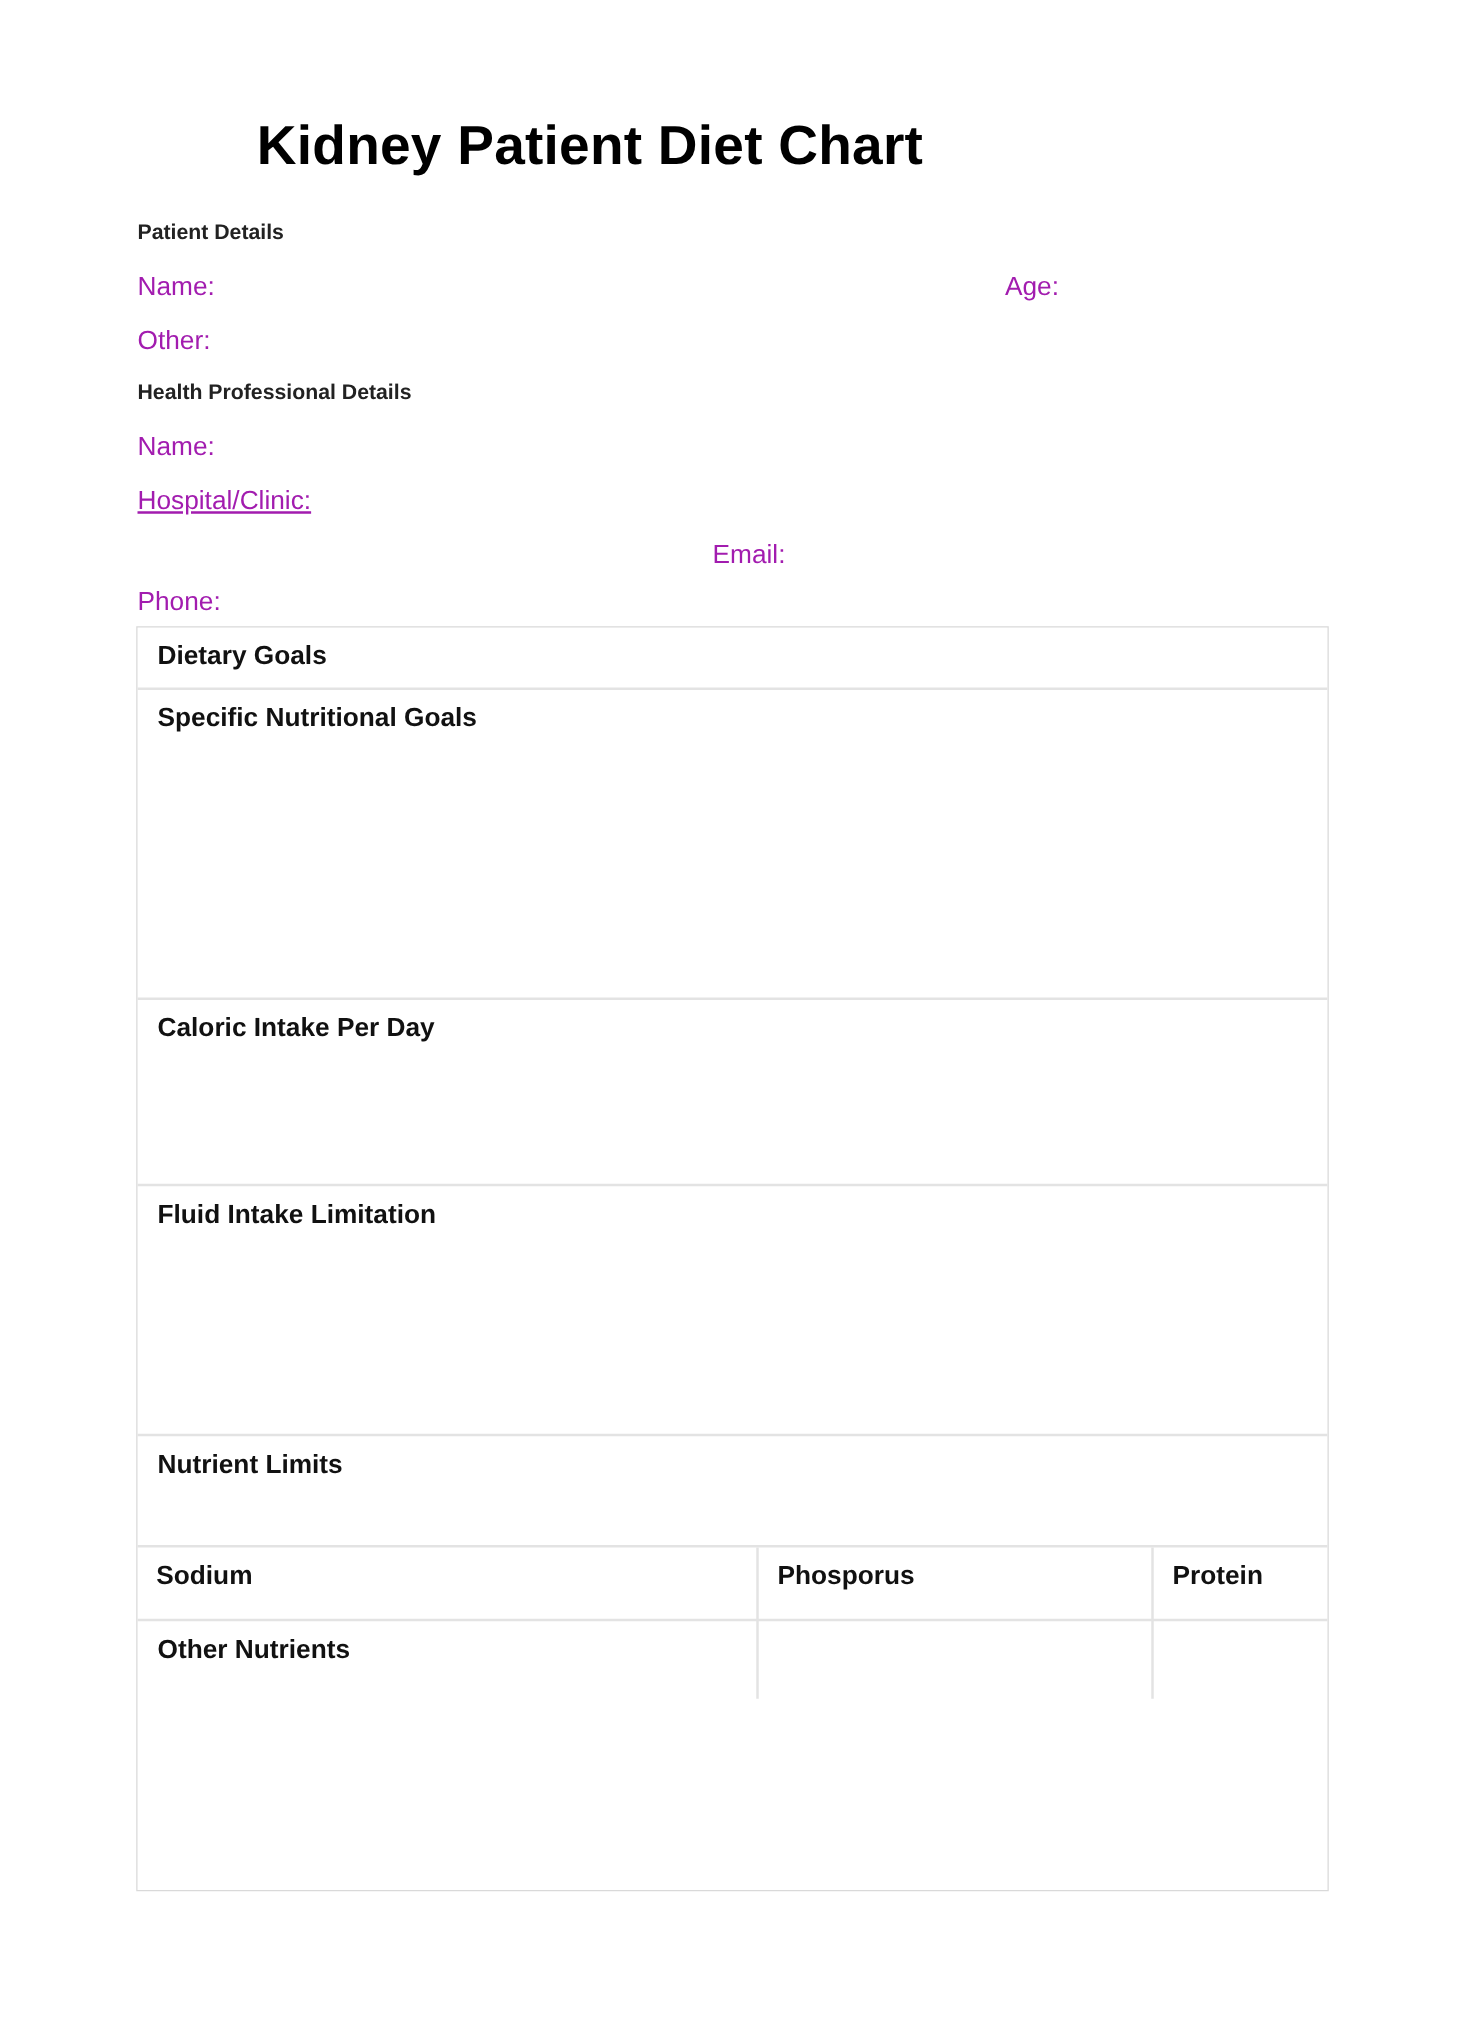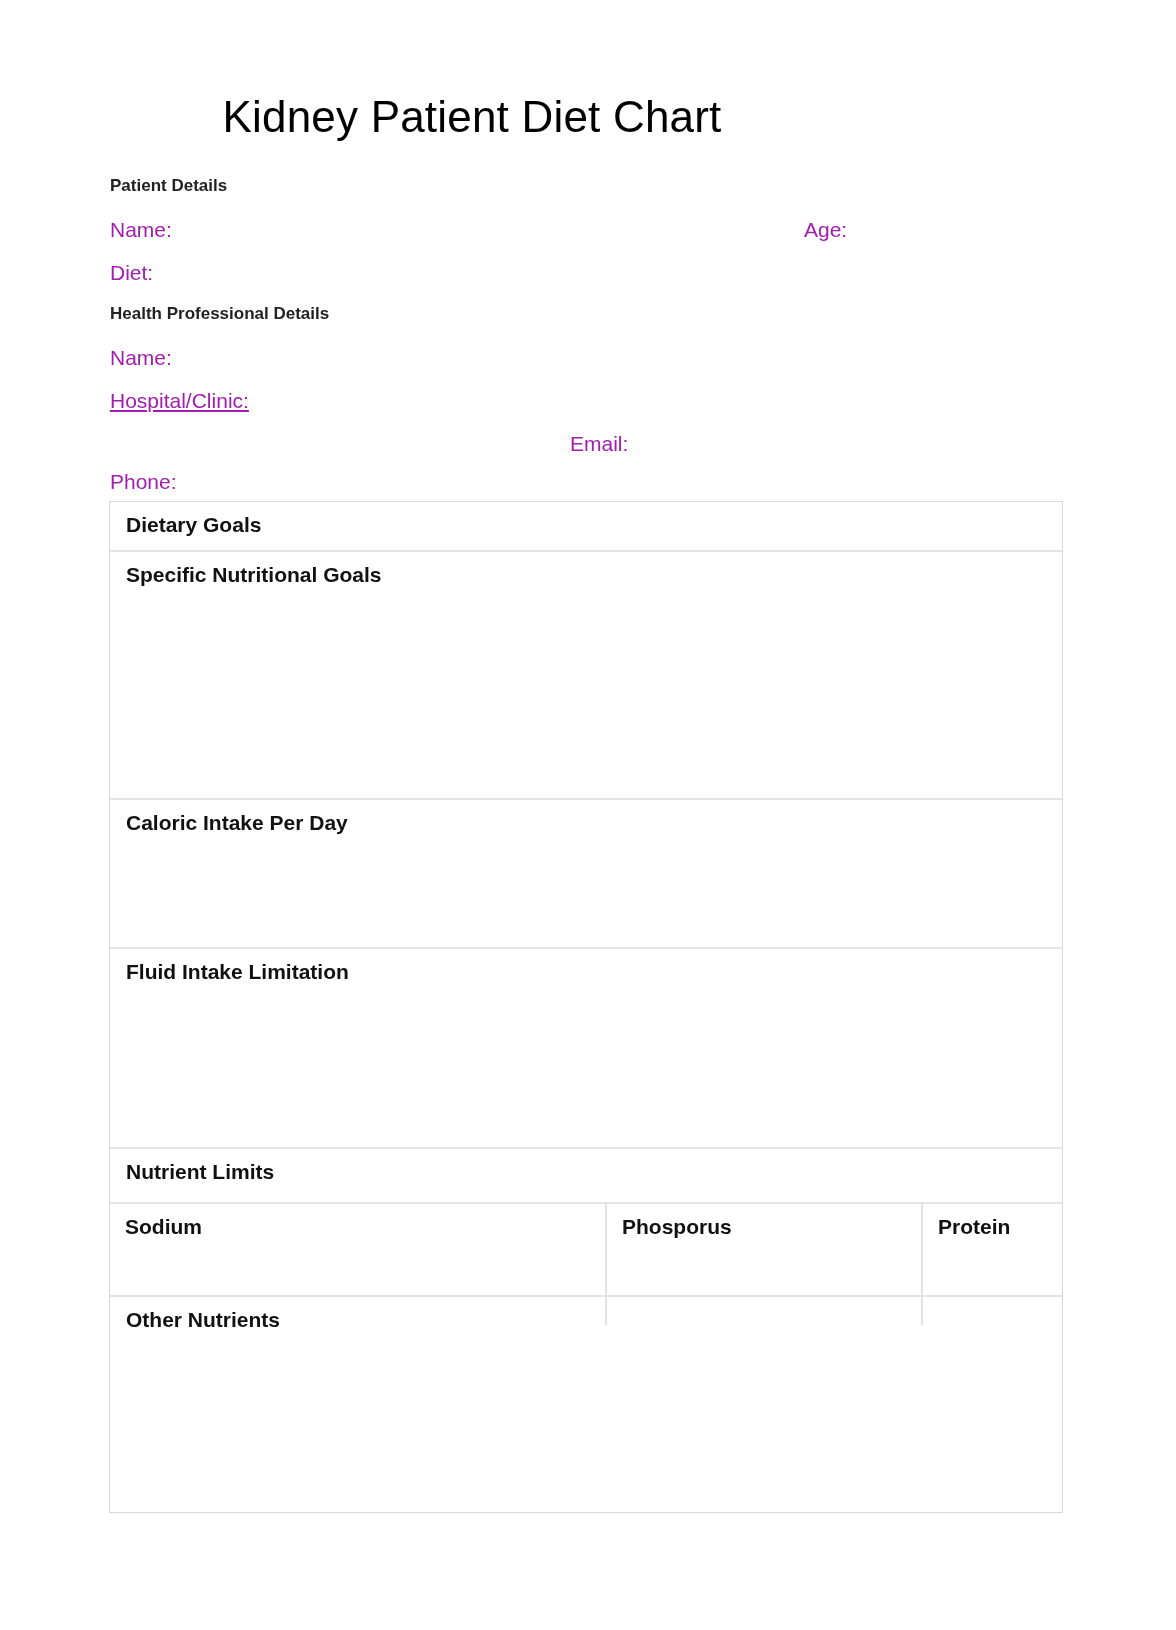--- a/index.html
+++ b/index.html
@@ -15,21 +15,21 @@
       color: #1a1a1a;
       overflow: hidden;
     }
     .title {
       position: absolute;
       left: 0;
       width: 944px;
       top: 92px;
       text-align: center;
       font-size: 44px;
-      font-weight: normal;
+      font-weight: bold;
       color: #000;
       letter-spacing: 0.2px;
     }
     .section-heading {
       position: absolute;
       left: 110px;
       font-size: 17px;
       font-weight: bold;
       color: #222;
     }
@@ -74,21 +74,21 @@
     .nut-cell .cell-label { left: 15px; }
   </style>
 </head>
 <body>
 
 <div class="title">Kidney Patient Diet Chart</div>
 
 <div class="section-heading" style="top:176px;">Patient Details</div>
 <div class="field-label" style="left:110px; top:218px;">Name:</div>
 <div class="field-label" style="left:804px; top:218px;">Age:</div>
-<div class="field-label" style="left:110px; top:261px;">Diet:</div>
+<div class="field-label" style="left:110px; top:261px;">Other:</div>
 
 <div class="section-heading" style="top:304px;">Health Professional Details</div>
 <div class="field-label" style="left:110px; top:346px;">Name:</div>
 <div class="field-label" style="left:110px; top:389px;text-decoration:underline;">Hospital/Clinic:</div>
 <div class="field-label" style="left:110px; top:432px;margin-top:38px;">Phone:</div>
 <div class="field-label" style="left:570px; top:432px;">Email:</div>
 
 <div class="table">
 
   <div class="row first" style="top:0; height:48px;">
@@ -104,21 +104,21 @@
   </div>
 
   <div class="row" style="top:445px; height:256px;">
     <div class="cell-label">Fluid Intake Limitation</div>
   </div>
 
   <div class="row" style="top:645px; height:49px;">
     <div class="cell-label">Nutrient Limits</div>
   </div>
 
-  <div class="row" style="top:700px; height:123px;">
+  <div class="row" style="top:734px; height:123px;">
     <div class="nut-cell first" style="left:0; width:223px;">
       <div class="cell-label">Sodium</div>
     </div>
     <div class="nut-cell" style="left:495px; width:316px;">
       <div class="cell-label">Phosporus</div>
     </div>
     <div class="nut-cell" style="left:811px; right:0;">
       <div class="cell-label">Protein</div>
     </div>
   </div>

